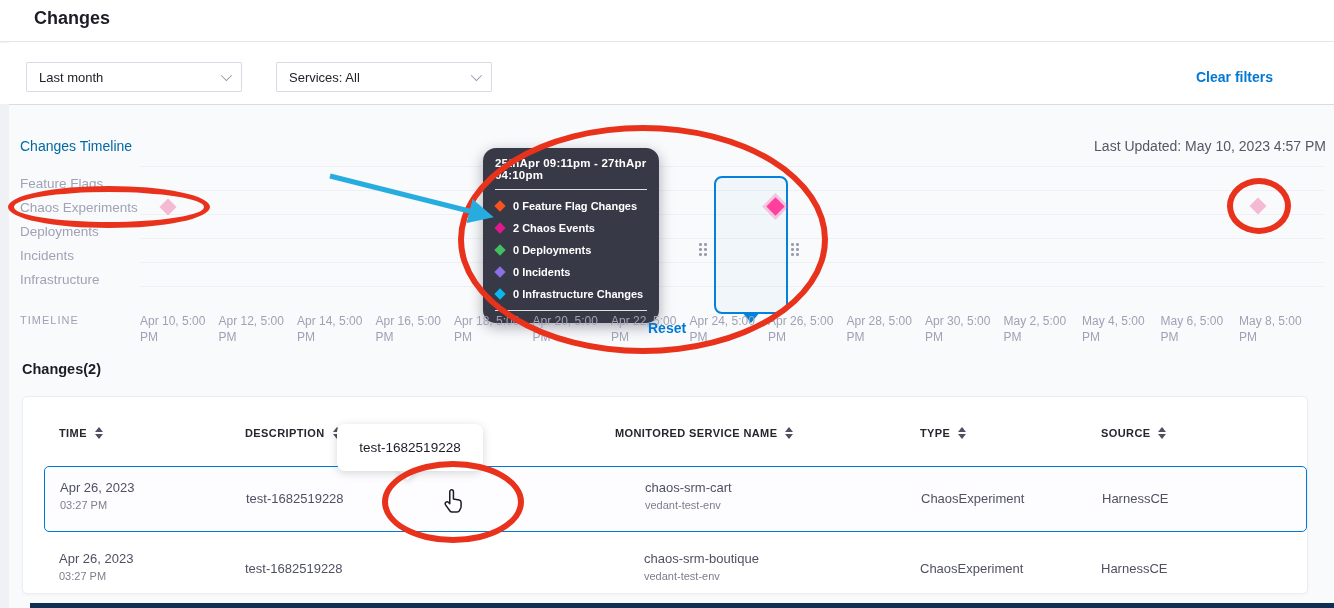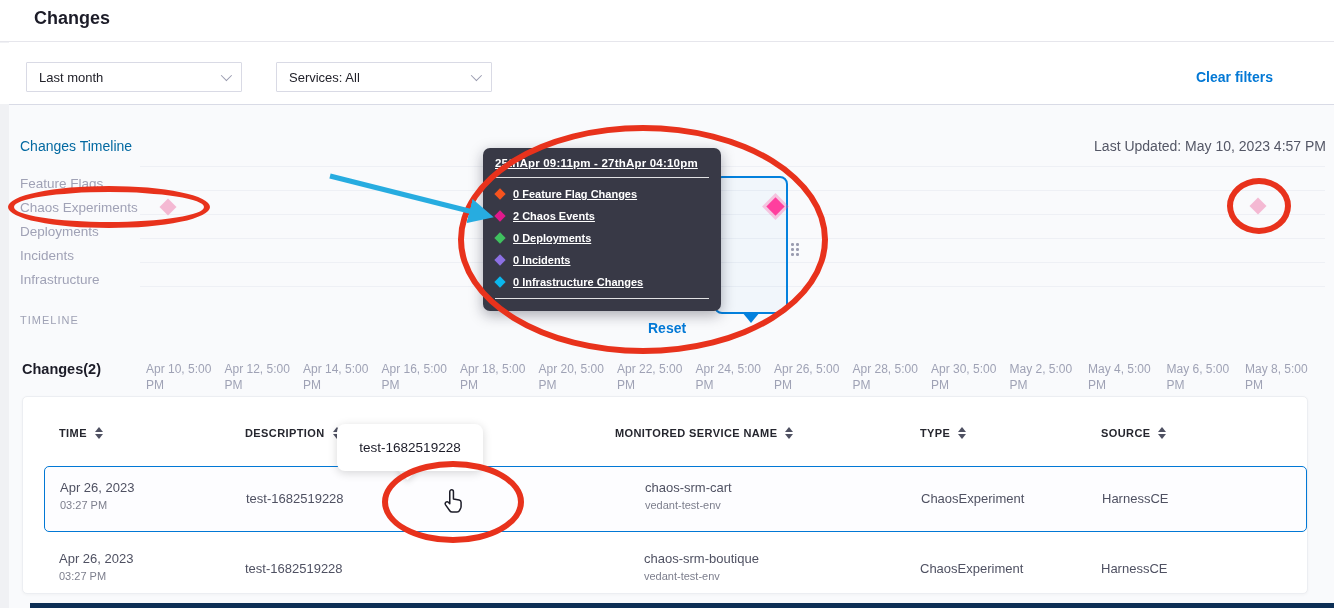--- a/index.html
+++ b/index.html
@@ -23,35 +23,35 @@
   
   .content { left:0; top:104px; width:1334px; height:504px; background:#f9fafc; border-top:1px solid #d9dbe6; }
   .left-strip { left:0; top:0; width:9px; height:608px; background:#f0f1f4; }
 
   
   .tl-title { left:20px; top:138px; font-size:14px; color:#0369a1; }
   .last-updated { top:138px; right:8px; width:330px; text-align:right; font-size:14px; color:#545766; }
   .tl-row-label { left:20px; font-size:13.5px; color:#a0a2b6; }
   .gridline { left:140px; width:1185px; height:1px; background:#eef0f5; }
   .tl-axis-label { left:20px; top:314px; font-size:11px; letter-spacing:1px; color:#9fa2b5; }
-  .ticks { left:146px; top:313px; display:flex;margin-top:48px; }
+  .ticks { left:140px; top:313px; display:flex; }
   .tick { width:78.5px; font-size:12px; line-height:1.35; color:#9fa2b5; }
   .diamond { transform:rotate(45deg); }
   .faint-diamond { width:12px; height:12px; }
   .brush { left:714px; top:176px; width:74px; height:138px; border:2px solid #0481dd; border-radius:8px;
     background:rgba(4,129,221,0.03); cursor:move; }
   .brush-tri { left:742px; top:312px; width:0; height:0; border-left:9px solid transparent;
     border-right:9px solid transparent; border-top:11px solid #0481dd; }
   .grip { display:grid; grid-template-columns:repeat(2,4px); grid-auto-rows:4px; gap:1px; cursor:ew-resize; }
   .grip b { width:2.6px; height:2.6px; background:#9a9cb0; border-radius:50%; }
   .reset-link { left:648px; top:320px; font-size:14px; font-weight:700; color:#0278d5; cursor:pointer; }
 
   
-  .dark-tooltip { left:483px; top:148px; width:238px; background:#383946; border-radius:7px;
-    padding:9px 12px 10px 12px; box-shadow:0 4px 14px rgba(20,20,40,.35); color:#fff;text-decoration:underline; }
+  .dark-tooltip { left:483px; top:148px; width:176px; background:#383946; border-radius:13px;
+    padding:9px 12px 10px 12px; box-shadow:0 4px 14px rgba(20,20,40,.35); color:#fff; }
   .dark-tooltip .dt-title { font-size:11.5px; font-weight:700; letter-spacing:.2px; }
   .dark-tooltip hr { border:none; border-top:1px solid rgba(255,255,255,.85); margin:8px 0 10px 0; }
   .dark-tooltip hr.bottom { margin:10px 0 2px 0; }
   .dt-item { display:flex; align-items:center; font-size:11px; font-weight:600; margin-bottom:10px; }
   .dt-item .dt-diamond { width:8px; height:8px; margin:0 9px 0 1px; flex:none; }
 
   
   .table-title { left:22px; top:361px; font-size:14.5px; font-weight:700; color:#1c1c28; }
   .card { left:22px; top:396px; width:1286px; height:198px; background:#fff; border:1px solid #eceef2;
     border-radius:5px; box-shadow:0 1px 3px rgba(40,41,61,.04); }

